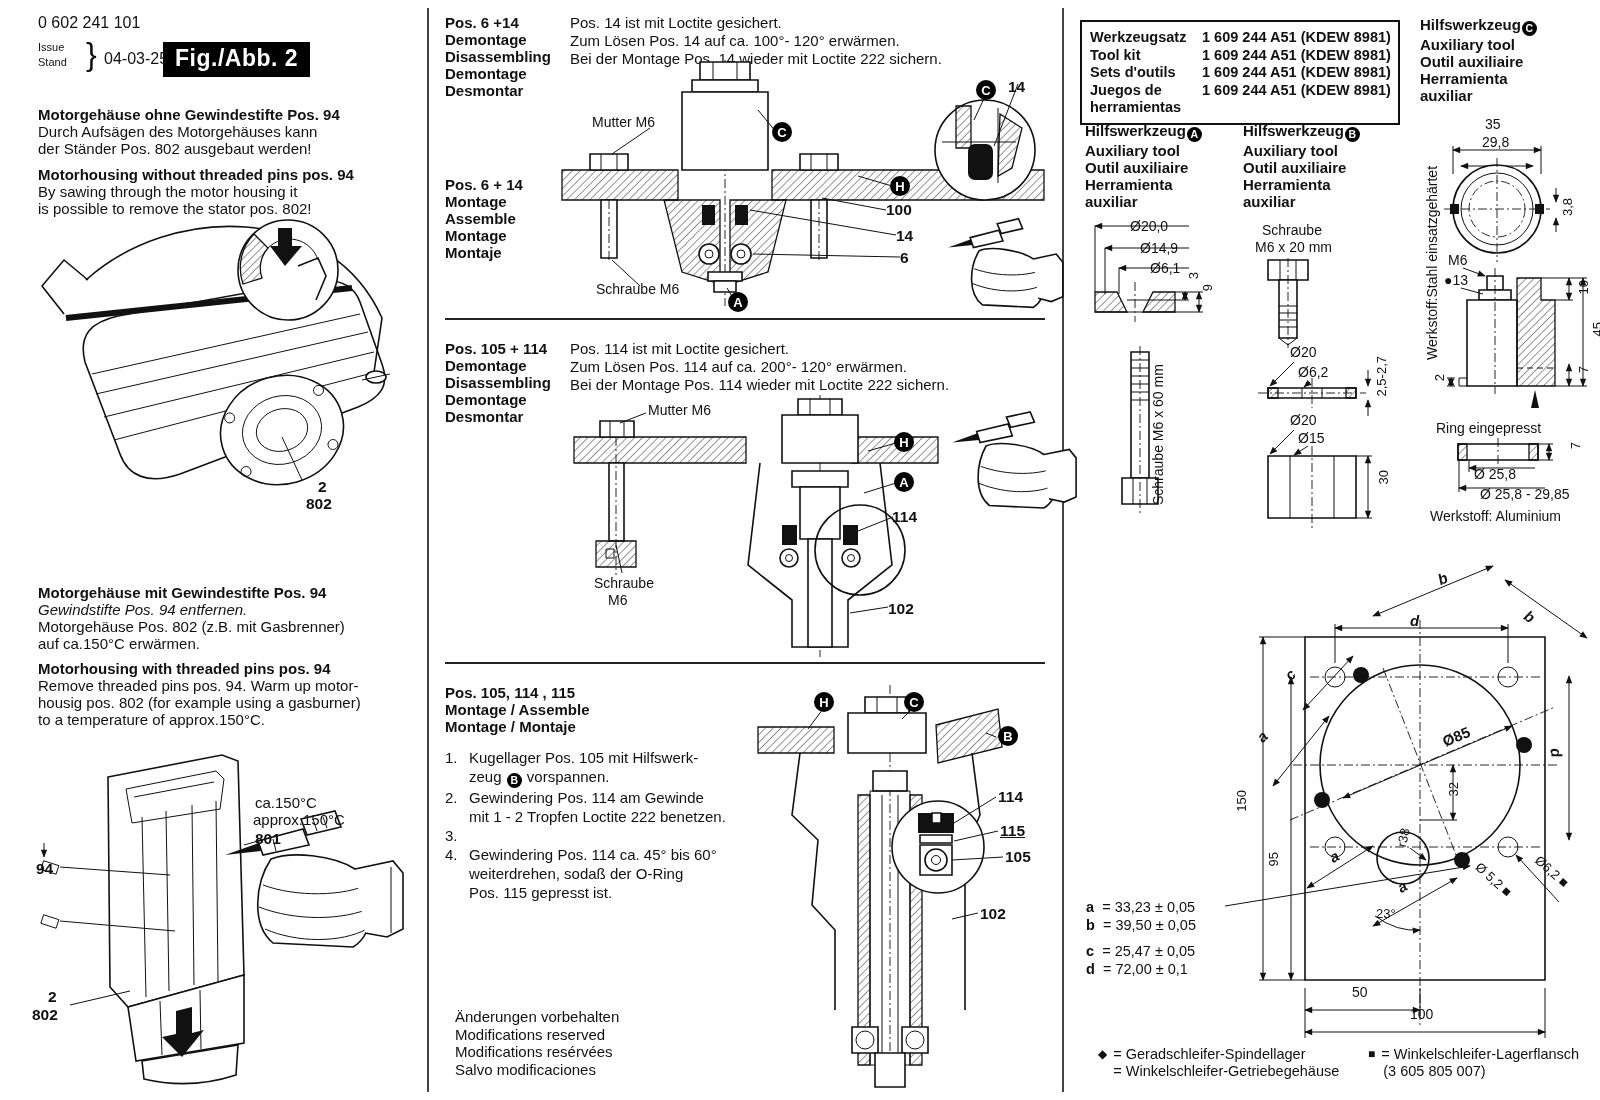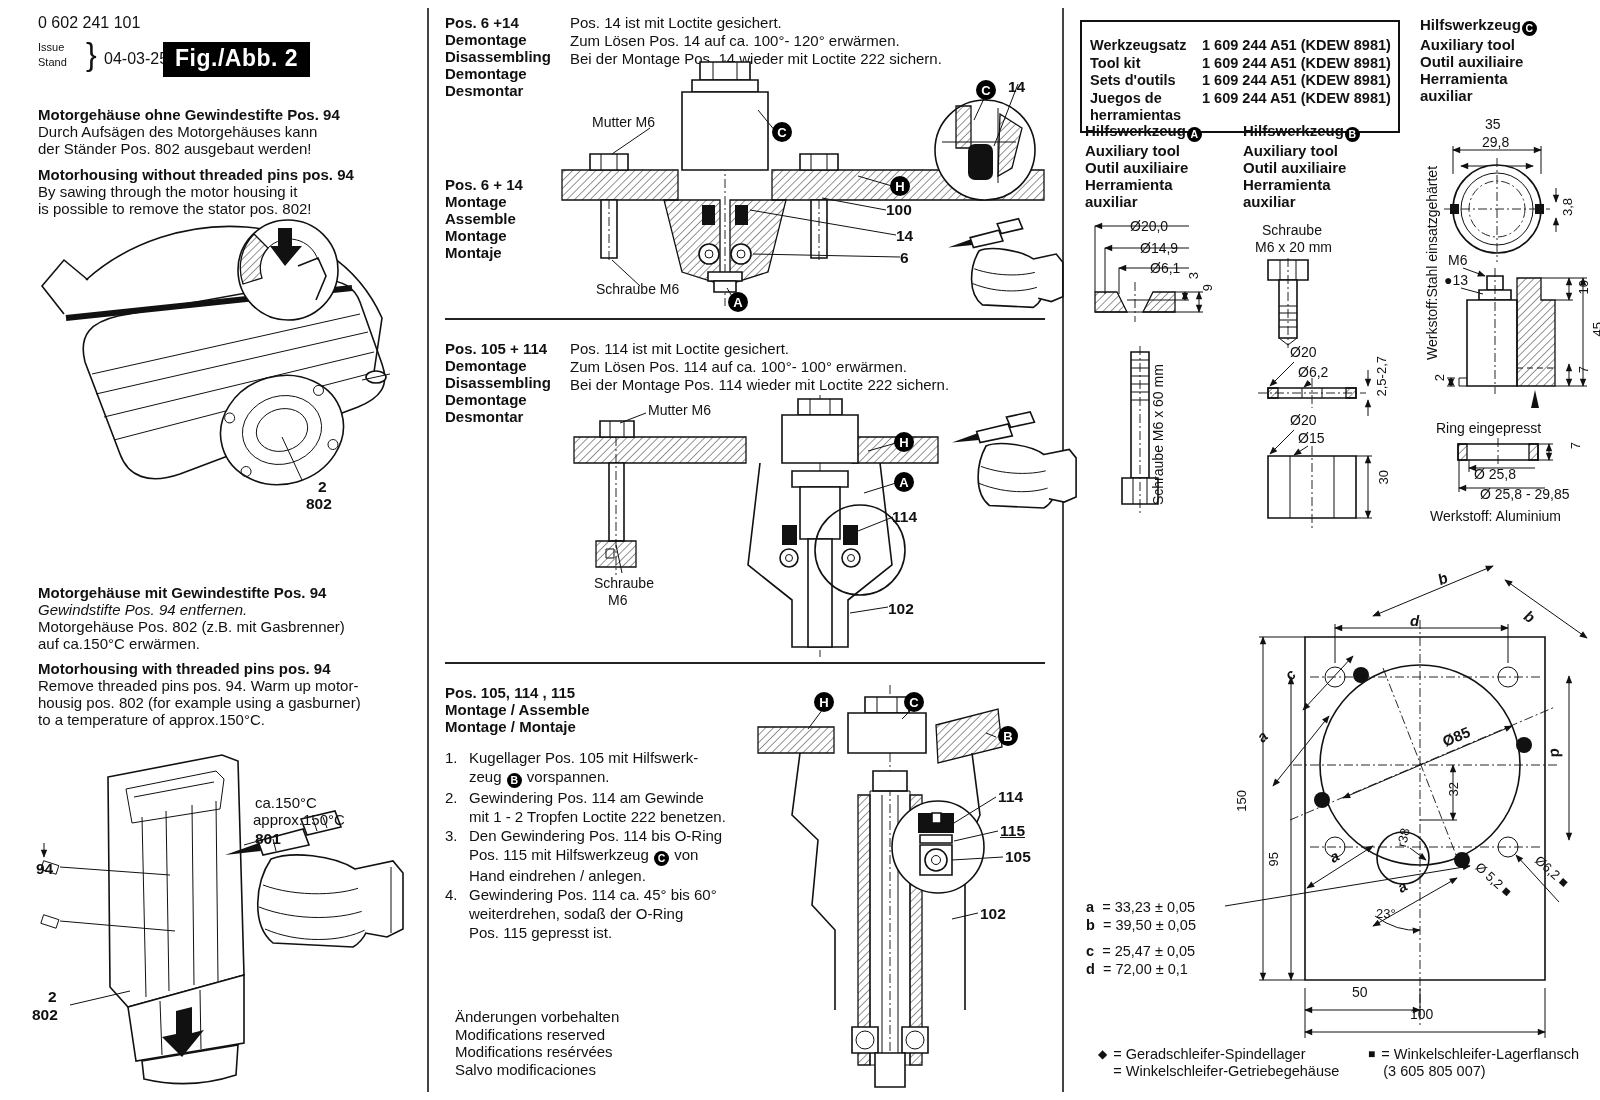--- a/index.html
+++ b/index.html
@@ -255,21 +255,21 @@
 
   <div class="p" style="left:445px;top:340px;">
     <div class="tb">Pos. 105 + 114</div>
       <div class="tb">Demontage</div>
     <div class="tb">Disassembling</div>
       <div class="tb">Demontage</div>
     <div class="tb">Desmontar</div>
   </div>
   <div class="p" style="left:570px;top:340px;font-size:15px;line-height:18px;">
     <div>Pos. 114 ist mit Loctite gesichert.</div>
-      <div>Zum Lösen Pos. 114 auf ca. 100°- 100° erwärmen.</div>
+      <div>Zum Lösen Pos. 114 auf ca. 200°- 120° erwärmen.</div>
       <div>Bei der Montage Pos. 114 wieder mit Loctite 222 sichern.</div>
   </div>
 
   <svg style="left:560px;top:395px;" width="490" height="265" viewBox="0 0 490 265">
     <line class="cl" x1="260" y1="0" x2="260" y2="262"></line>
     <rect class="ht" x="14" y="42" width="172" height="26"></rect>
     <rect class="ht" x="292" y="42" width="86" height="26"></rect>
     <rect class="wh" x="238" y="4" width="44" height="16"></rect>
     <line class="ln" x1="250" y1="4" x2="250" y2="20"></line>
       <line class="ln" x1="270" y1="4" x2="270" y2="20"></line>
@@ -329,23 +329,20 @@
       <span><span>Kugellager Pos. 105 mit Hilfswerk-</span><br>
       <span>zeug </span><span class="ibdg">B</span><span> vorspannen.</span></span>
       </div>
     <div class="step">
         <span class="num">2.</span>
       <span><span>Gewindering Pos. 114 am Gewinde</span><br>
       <span>mit 1 - 2 Tropfen Loctite 222 benetzen.</span></span>
       </div>
     <div class="step">
         <span class="num">3.</span>
-      <span><span>Den Gewindering Pos. 114 bis O-Ring</span><br>
-      <span>Pos. 115 mit Hilfswerkzeug </span><span class="ibdg">C</span><span> von</span><br>
-      <span>Hand eindrehen / anlegen.</span></span>
       </div>
     <div class="step">
         <span class="num">4.</span>
       <span><span>Gewindering Pos. 114 ca. 45° bis 60°</span><br>
       <span>weiterdrehen, sodaß der O-Ring</span><br>
       <span>Pos. 115 gepresst ist.</span></span>
       </div>
   </div>
 
   <svg style="left:740px;top:675px;" width="320" height="415" viewBox="0 0 320 415">
@@ -394,21 +391,21 @@
   <div class="p cal" style="left:980px;top:905px;">102</div>
 
   <div class="p t" style="left:455px;top:1008px;line-height:17.5px;">
     <div>Änderungen vorbehalten</div>
       <div>Modifications reserved</div>
     <div>Modifications resérvées</div>
       <div>Salvo modificaciones</div>
   </div>
 
   <div class="p" style="left:1080px;top:20px;width:316px;border:2px solid #111;pad">
-    <div style="padding:15px 8px 6px 8px;">
+    <div style="padding:7px 8px 6px 8px;">
       <div class="krow">
           <span class="kl">Werkzeugsatz</span>
           <span>1 609 244 A51 (KDEW 8981)</span>
         </div>
       <div class="krow">
           <span class="kl">Tool kit</span>
           <span>1 609 244 A51 (KDEW 8981)</span>
         </div>
       <div class="krow">
           <span class="kl">Sets d'outils</span>

